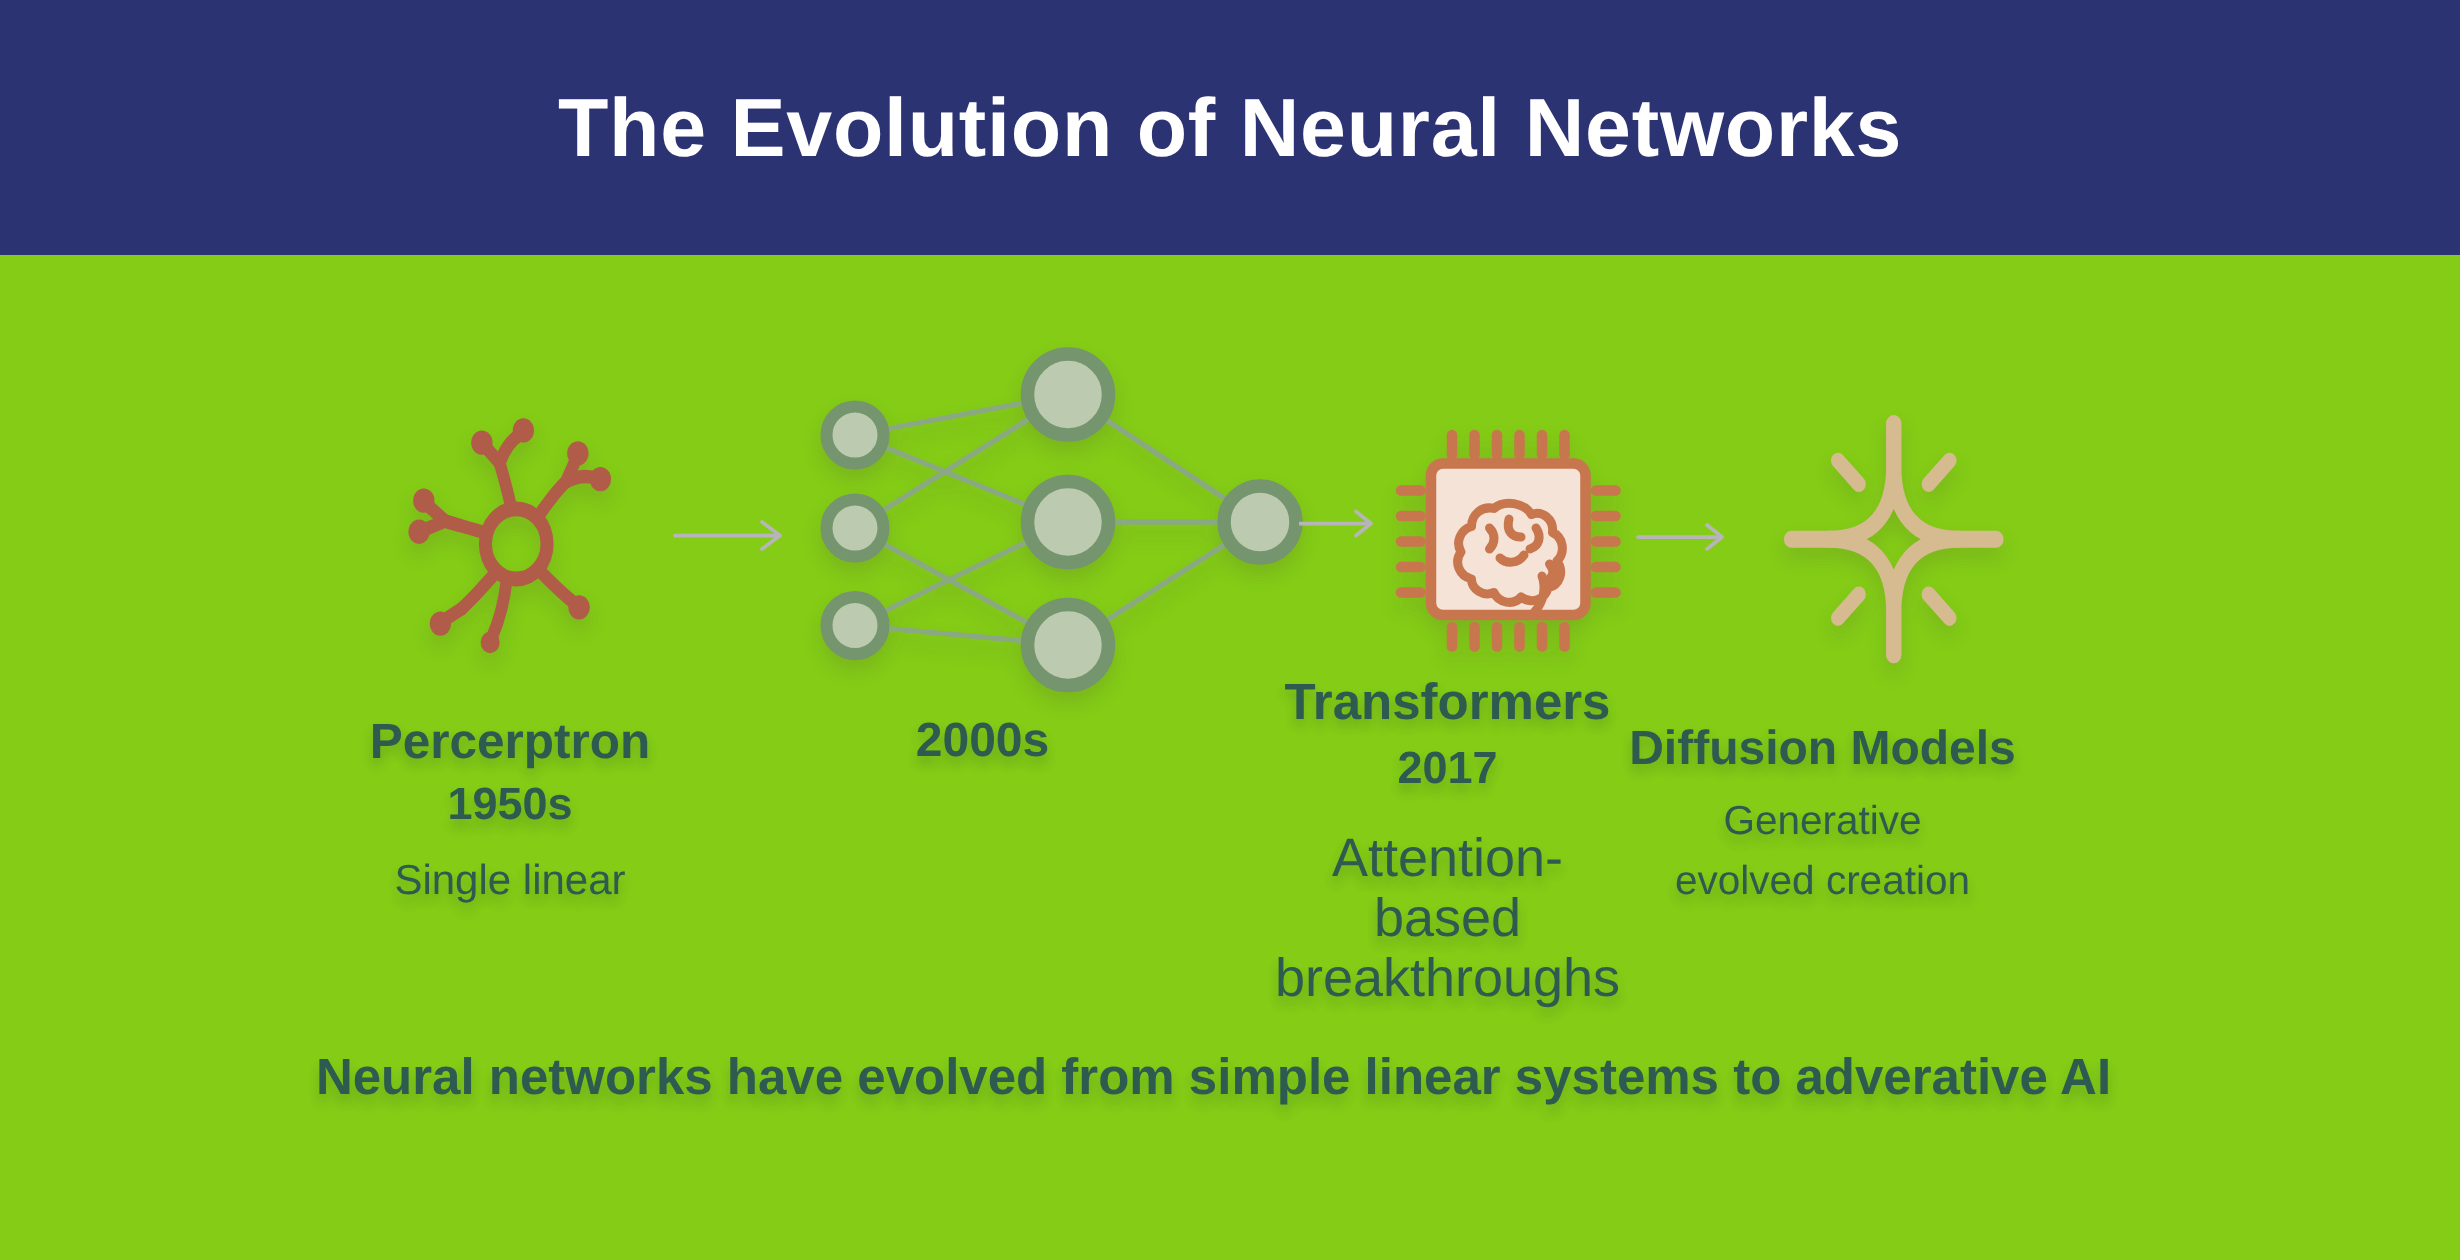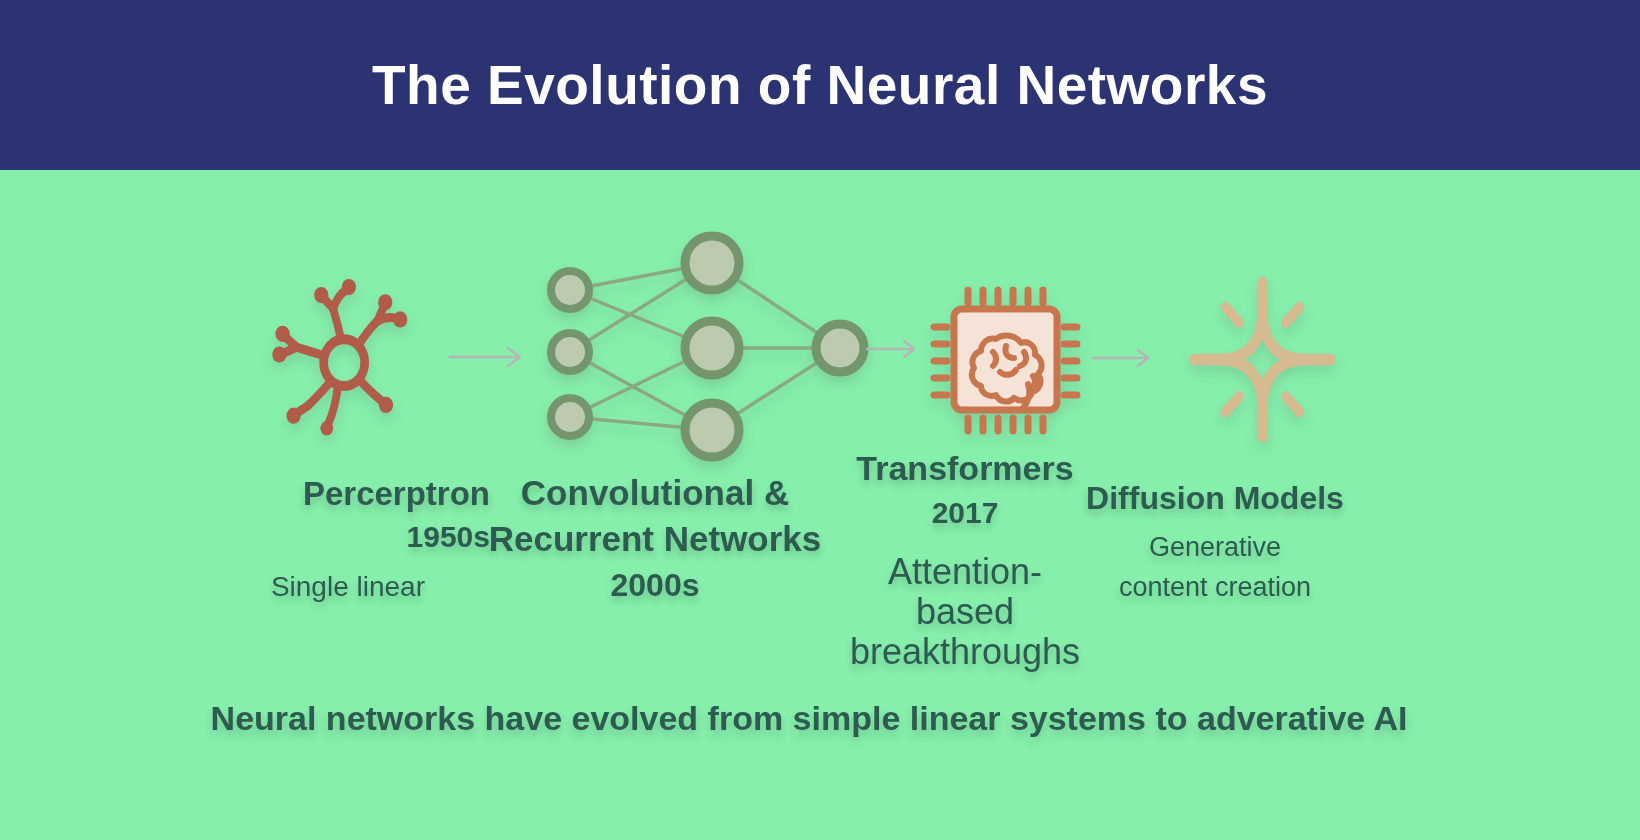--- a/index.html
+++ b/index.html
@@ -1,18 +1,18 @@
 <!DOCTYPE html>
 <html><head>
 <meta charset="utf-8">
 <style>
   html,body { margin:0; padding:0; background:#e9e9ec; }
   .canvas {
     position:relative; width:1640px; height:840px;
-    background:#86efac; overflow:hidden;
+    background:#84cc16; overflow:hidden;
     font-family:"Liberation Sans", sans-serif;
   }
   
   .header {
     position:absolute; top:0; left:0; width:1640px; height:170px;
     background:#2c3373; display:flex; align-items:center; justify-content:center;
   }
   .header h1 {
     margin:0; color:#ffffff; font-size:55px; font-weight:700; letter-spacing:.5px;
   }
@@ -27,21 +27,21 @@
   .arrow2 { left:866px;  top:336px; }
   .arrow3 { left:1090px; top:345px; }
   
   .stage {
     position:absolute; text-align:center; color:#2e5b50;
     text-shadow:0 5px 7px rgba(30,60,50,.22);
   }
   .stage-title { font-weight:700; }
   .stage-year  { font-weight:700; }
   .stage-desc  { font-weight:500; margin:0 auto; }
-  .s1 { left:190px;  top:474px; width:300px;text-align:right; }
+  .s1 { left:190px;  top:474px; width:300px; }
   .s1 .stage-title { font-size:33px; line-height:40px; }
   .s1 .stage-year  { font-size:30px; line-height:46px; }
   .s1 .stage-desc  { font-size:28px; line-height:37px; max-width:170px; margin-top:8px; }
   .s2 { left:445px;  top:470px; width:420px; }
   .s2 .stage-title { font-size:35px; line-height:46px; }
   .s2 .stage-year  { font-size:32px; line-height:46px; }
   .s3 { left:805px;  top:446px; width:320px; }
   .s3 .stage-title { font-size:34px; line-height:44px; }
   .s3 .stage-year  { font-size:30px; line-height:46px; }
   .s3 .stage-desc  { font-size:36px; line-height:40px; max-width:250px; margin-top:16px; }
@@ -160,32 +160,31 @@
     </g>
   </svg>
 
   <div class="stage s1">
     <div class="stage-title">Percerptron</div>
     <div class="stage-year">1950s</div>
     <div class="stage-desc">Single linear</div>
   </div>
 
   <div class="stage s2">
-    <div class="stage-title">Convolutional &amp; Recurrent Networks</div>
     <div class="stage-year">2000s</div>
   </div>
 
   <div class="stage s3">
     <div class="stage-title">Transformers</div>
     <div class="stage-year">2017</div>
     <div class="stage-desc">Attention-based breakthroughs</div>
   </div>
 
   <div class="stage s4">
     <div class="stage-title">Diffusion Models</div>
-    <div class="stage-desc">Generative content creation</div>
+    <div class="stage-desc">Generative evolved creation</div>
   </div>
 
   <div class="caption">
     <div>Neural networks have evolved from simple linear systems to adverative AI</div>
   </div>
 
 </div>
 
 </body></html>

